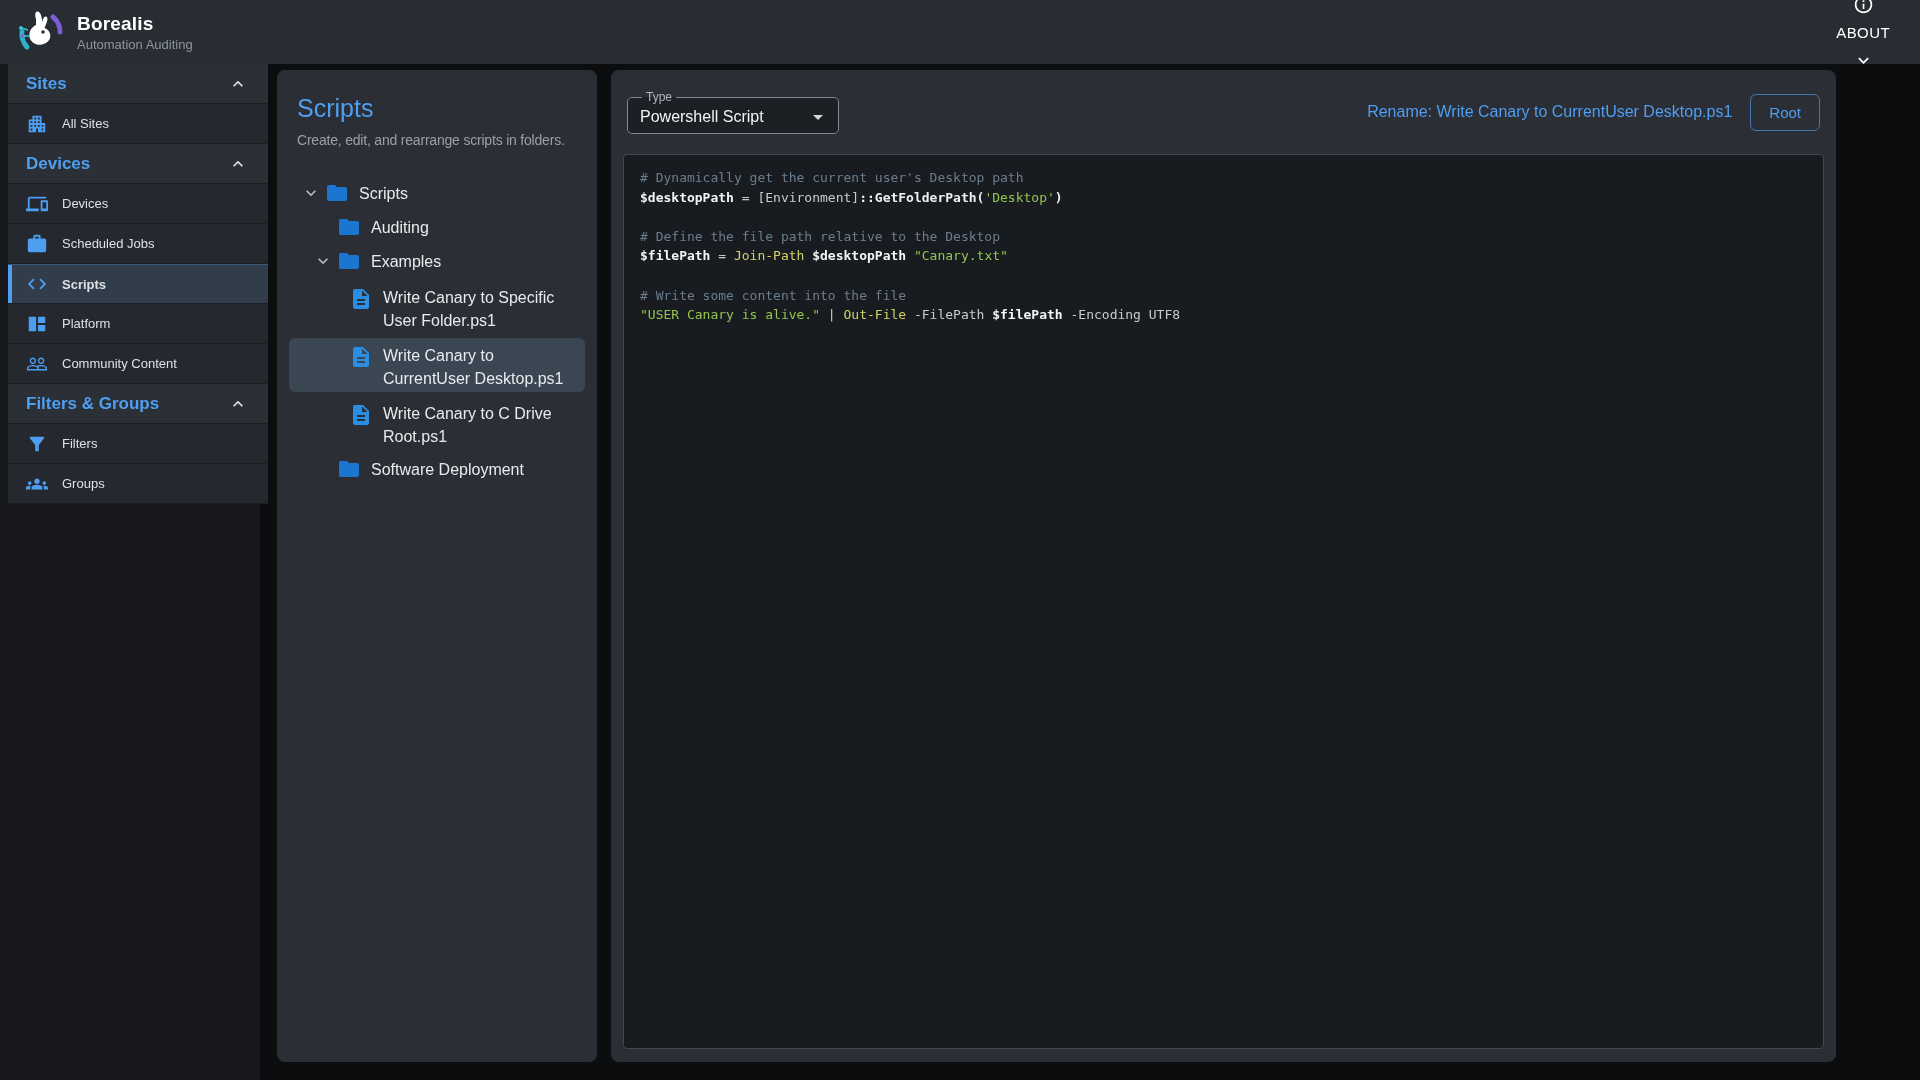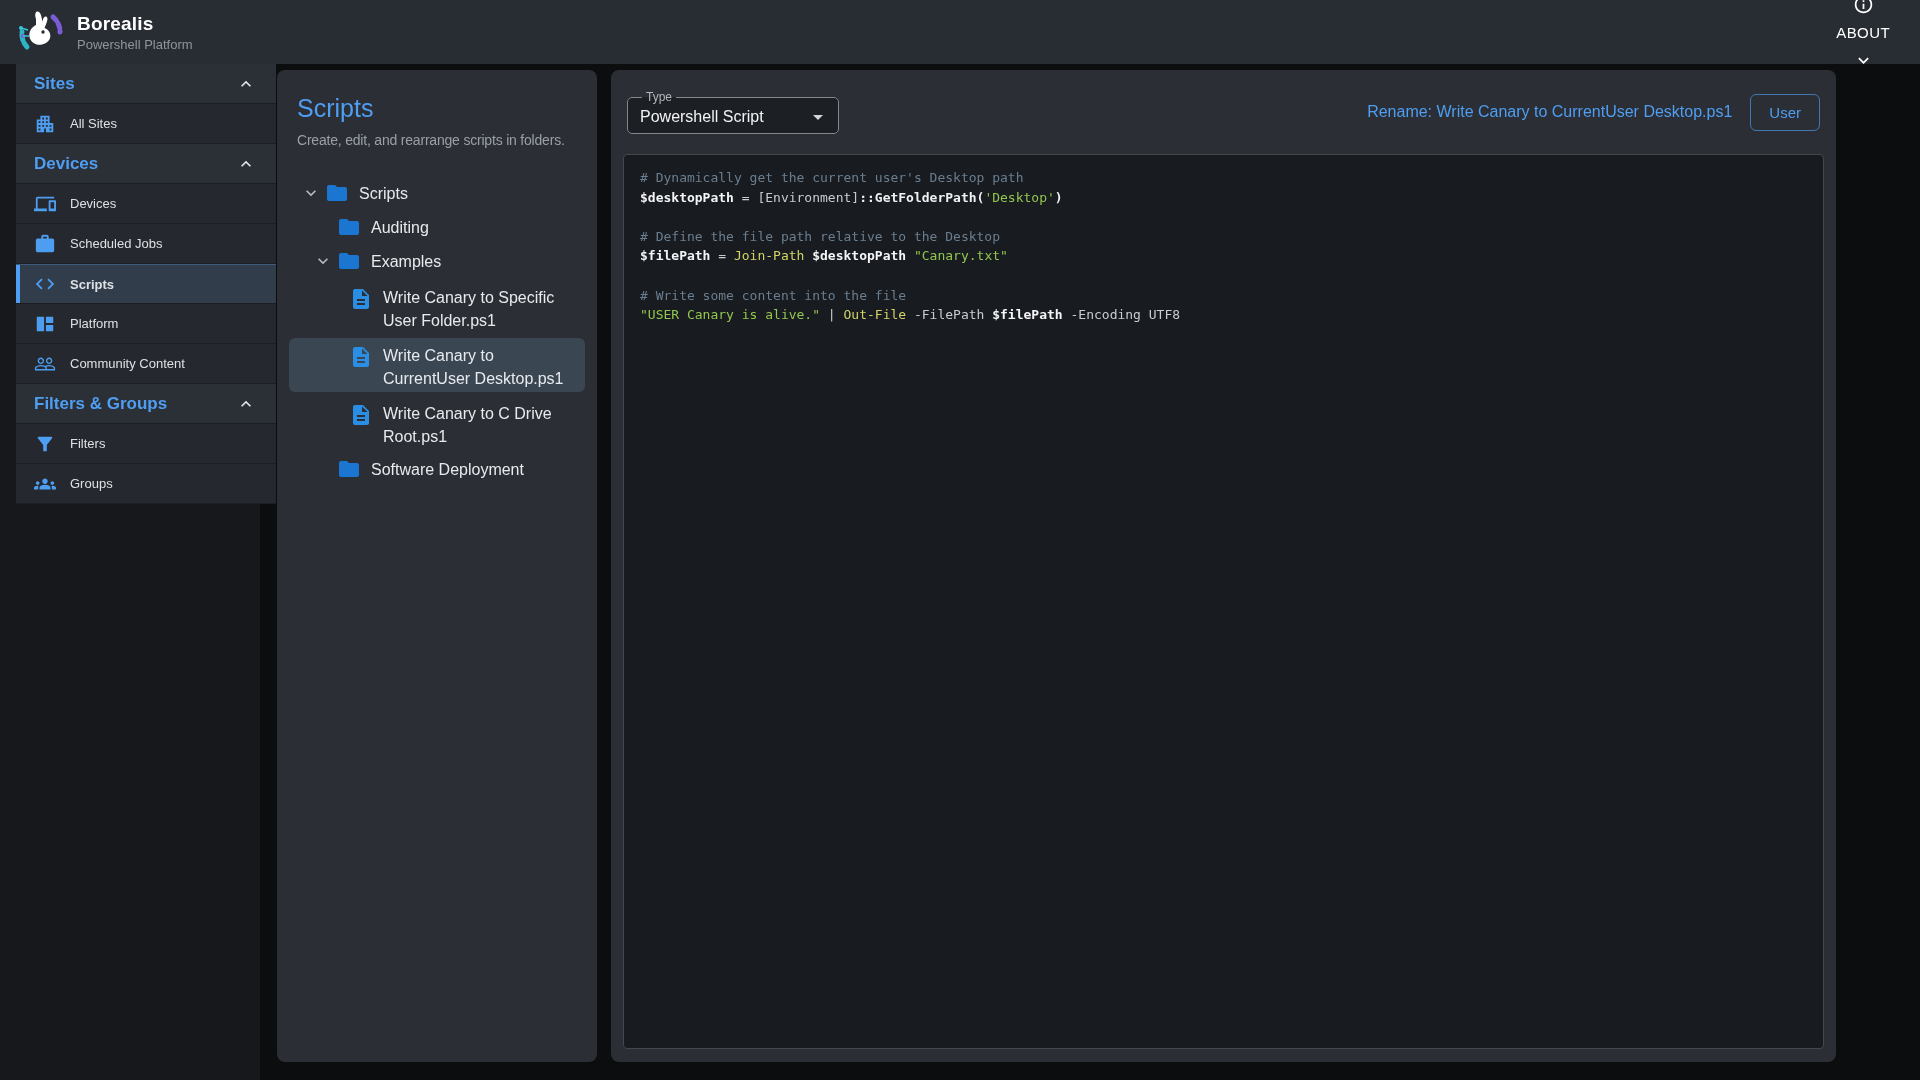--- a/index.html
+++ b/index.html
@@ -13,21 +13,21 @@
   .titles { margin-left:13px; }
   .app-name { font-size:19px; font-weight:bold; color:#ffffff; letter-spacing:.2px; }
   .app-sub  { font-size:13px; color:#8f959c; margin-top:2px; }
   .header-right { margin-left:auto; display:flex; align-items:center; gap:9px; color:#fff;
     cursor:pointer;flex-direction:column; }
   .about-label { font-size:15px; letter-spacing:.4px; color:#ffffff; }
   .hicon { width:21px; height:21px; fill:#ffffff; }
 
   
   .side-rail { position:absolute; left:0; top:64px; bottom:0; width:260px; background:#17181b; }
-  .sidebar { position:absolute; left:16px; top:64px; width:260px; }
+  .sidebar { position:absolute; left:8px; top:64px; width:260px; }
   .side-section { height:40px; display:flex; align-items:center; justify-content:space-between;
     padding:0 20px 0 18px; background:#2b2f36; border-bottom:1px solid #1b1e23; cursor:pointer; }
   .side-section-label { color:var(--accent); font-size:17px; font-weight:bold; }
   .side-section.active { box-shadow: inset 4px 0 0 0 var(--accent); }
   .chev { width:20px; height:20px; fill:#e4e7ea; }
   .side-item { height:40px; display:flex; align-items:center; gap:14px;
     padding:0 14px 0 18px; background:#25282e; border-bottom:1px solid #1b1e23;
     color:#dde0e4; font-size:13px; cursor:pointer; }
   .side-item .side-ic { width:22px; height:22px; fill:#4d9df0; flex:none; }
   .side-item.selected { background:#323d4b; font-weight:bold;
@@ -81,21 +81,21 @@
     <path d="M37 9 a19 19 0 0 1 7 15" stroke="#7b5cd6" stroke-width="5" fill="none" stroke-linecap="round" stroke-dasharray="5 3"></path>
     <path d="M11 39 a19 19 0 0 1 -5 -15" stroke="#2fb3c7" stroke-width="5" fill="none" stroke-linecap="round" stroke-dasharray="5 3"></path>
     <circle cx="5" cy="20" r="2" fill="#35c7d8"></circle>
       <circle cx="7" cy="28" r="2" fill="#7b5cd6"></circle>
     <path d="M5 20 L12 22 M7 28 L13 28" stroke="#35c7d8" stroke-width="1.4"></path>
     <path d="M20 11 C17 2 24 1 25.5 9 L26.5 14 C27 6 34 7 30.5 15 L28.5 20 C35 22 37 31 30 35 C23 39 15 36 13.5 29 C12.5 23 16 19 20 17 Z" fill="#ffffff"></path>
     <circle cx="27" cy="24" r="1.7" fill="#282c33"></circle>
   </svg>
   <div class="titles">
     <div class="app-name">Borealis</div>
-    <div class="app-sub">Powershell Platform</div>
+    <div class="app-sub">Automation Auditing</div>
   </div>
   <div class="header-right">
     <svg class="hicon" viewBox="0 0 24 24">
       <path d="M11 7h2v2h-2zm0 4h2v6h-2zm1-9C6.48 2 2 6.48 2 12s4.48 10 10 10 10-4.48 10-10S17.52 2 12 2zm0 18c-4.41 0-8-3.59-8-8s3.59-8 8-8 8 3.59 8 8-3.59 8-8 8z"></path>
     </svg>
     <span class="about-label">ABOUT</span>
     <svg class="hicon" viewBox="0 0 24 24">
       <path d="M16.59 8.59 12 13.17 7.41 8.59 6 10l6 6 6-6z"></path>
     </svg>
   </div>
@@ -233,16 +233,16 @@
     <fieldset class="type-select">
       <legend>Type</legend>
       <div class="type-value-row">
         <span class="type-value">Powershell Script</span>
         <svg class="caret" viewBox="0 0 24 24">
             <path d="M7 10l5 5 5-5z"></path>
           </svg>
       </div>
     </fieldset>
     <span class="rename-link">Rename: Write Canary to CurrentUser Desktop.ps1</span>
-    <button class="save-btn">User</button>
+    <button class="save-btn">Root</button>
   </div>
   <div class="code-editor" id="code"><div class="code-line"><span style="color: rgb(107, 126, 143);"># Dynamically get the current user's Desktop path</span></div><div class="code-line"><span class="tok-b" style="color: rgb(244, 245, 247);">$desktopPath</span><span style="color: rgb(200, 203, 208);"> = </span><span style="color: rgb(200, 203, 208);">[Environment]</span><span class="tok-b" style="color: rgb(238, 240, 242);">::GetFolderPath(</span><span style="color: rgb(147, 198, 77);">'Desktop'</span><span class="tok-b" style="color: rgb(238, 240, 242);">)</span></div><div class="code-line"> </div><div class="code-line"><span style="color: rgb(107, 126, 143);"># Define the file path relative to the Desktop</span></div><div class="code-line"><span class="tok-b" style="color: rgb(244, 245, 247);">$filePath</span><span style="color: rgb(200, 203, 208);"> = </span><span style="color: rgb(211, 211, 102);">Join-Path</span><span style="color: rgb(200, 203, 208);"> </span><span class="tok-b" style="color: rgb(244, 245, 247);">$desktopPath</span><span style="color: rgb(200, 203, 208);"> </span><span style="color: rgb(147, 198, 77);">"Canary.txt"</span></div><div class="code-line"> </div><div class="code-line"><span style="color: rgb(107, 126, 143);"># Write some content into the file</span></div><div class="code-line"><span style="color: rgb(147, 198, 77);">"USER Canary is alive."</span><span style="color: rgb(200, 203, 208);"> | </span><span style="color: rgb(211, 211, 102);">Out-File</span><span style="color: rgb(200, 203, 208);"> -FilePath </span><span class="tok-b" style="color: rgb(244, 245, 247);">$filePath</span><span style="color: rgb(200, 203, 208);"> -Encoding UTF8</span></div></div>
 </section>
 
 </body></html>

